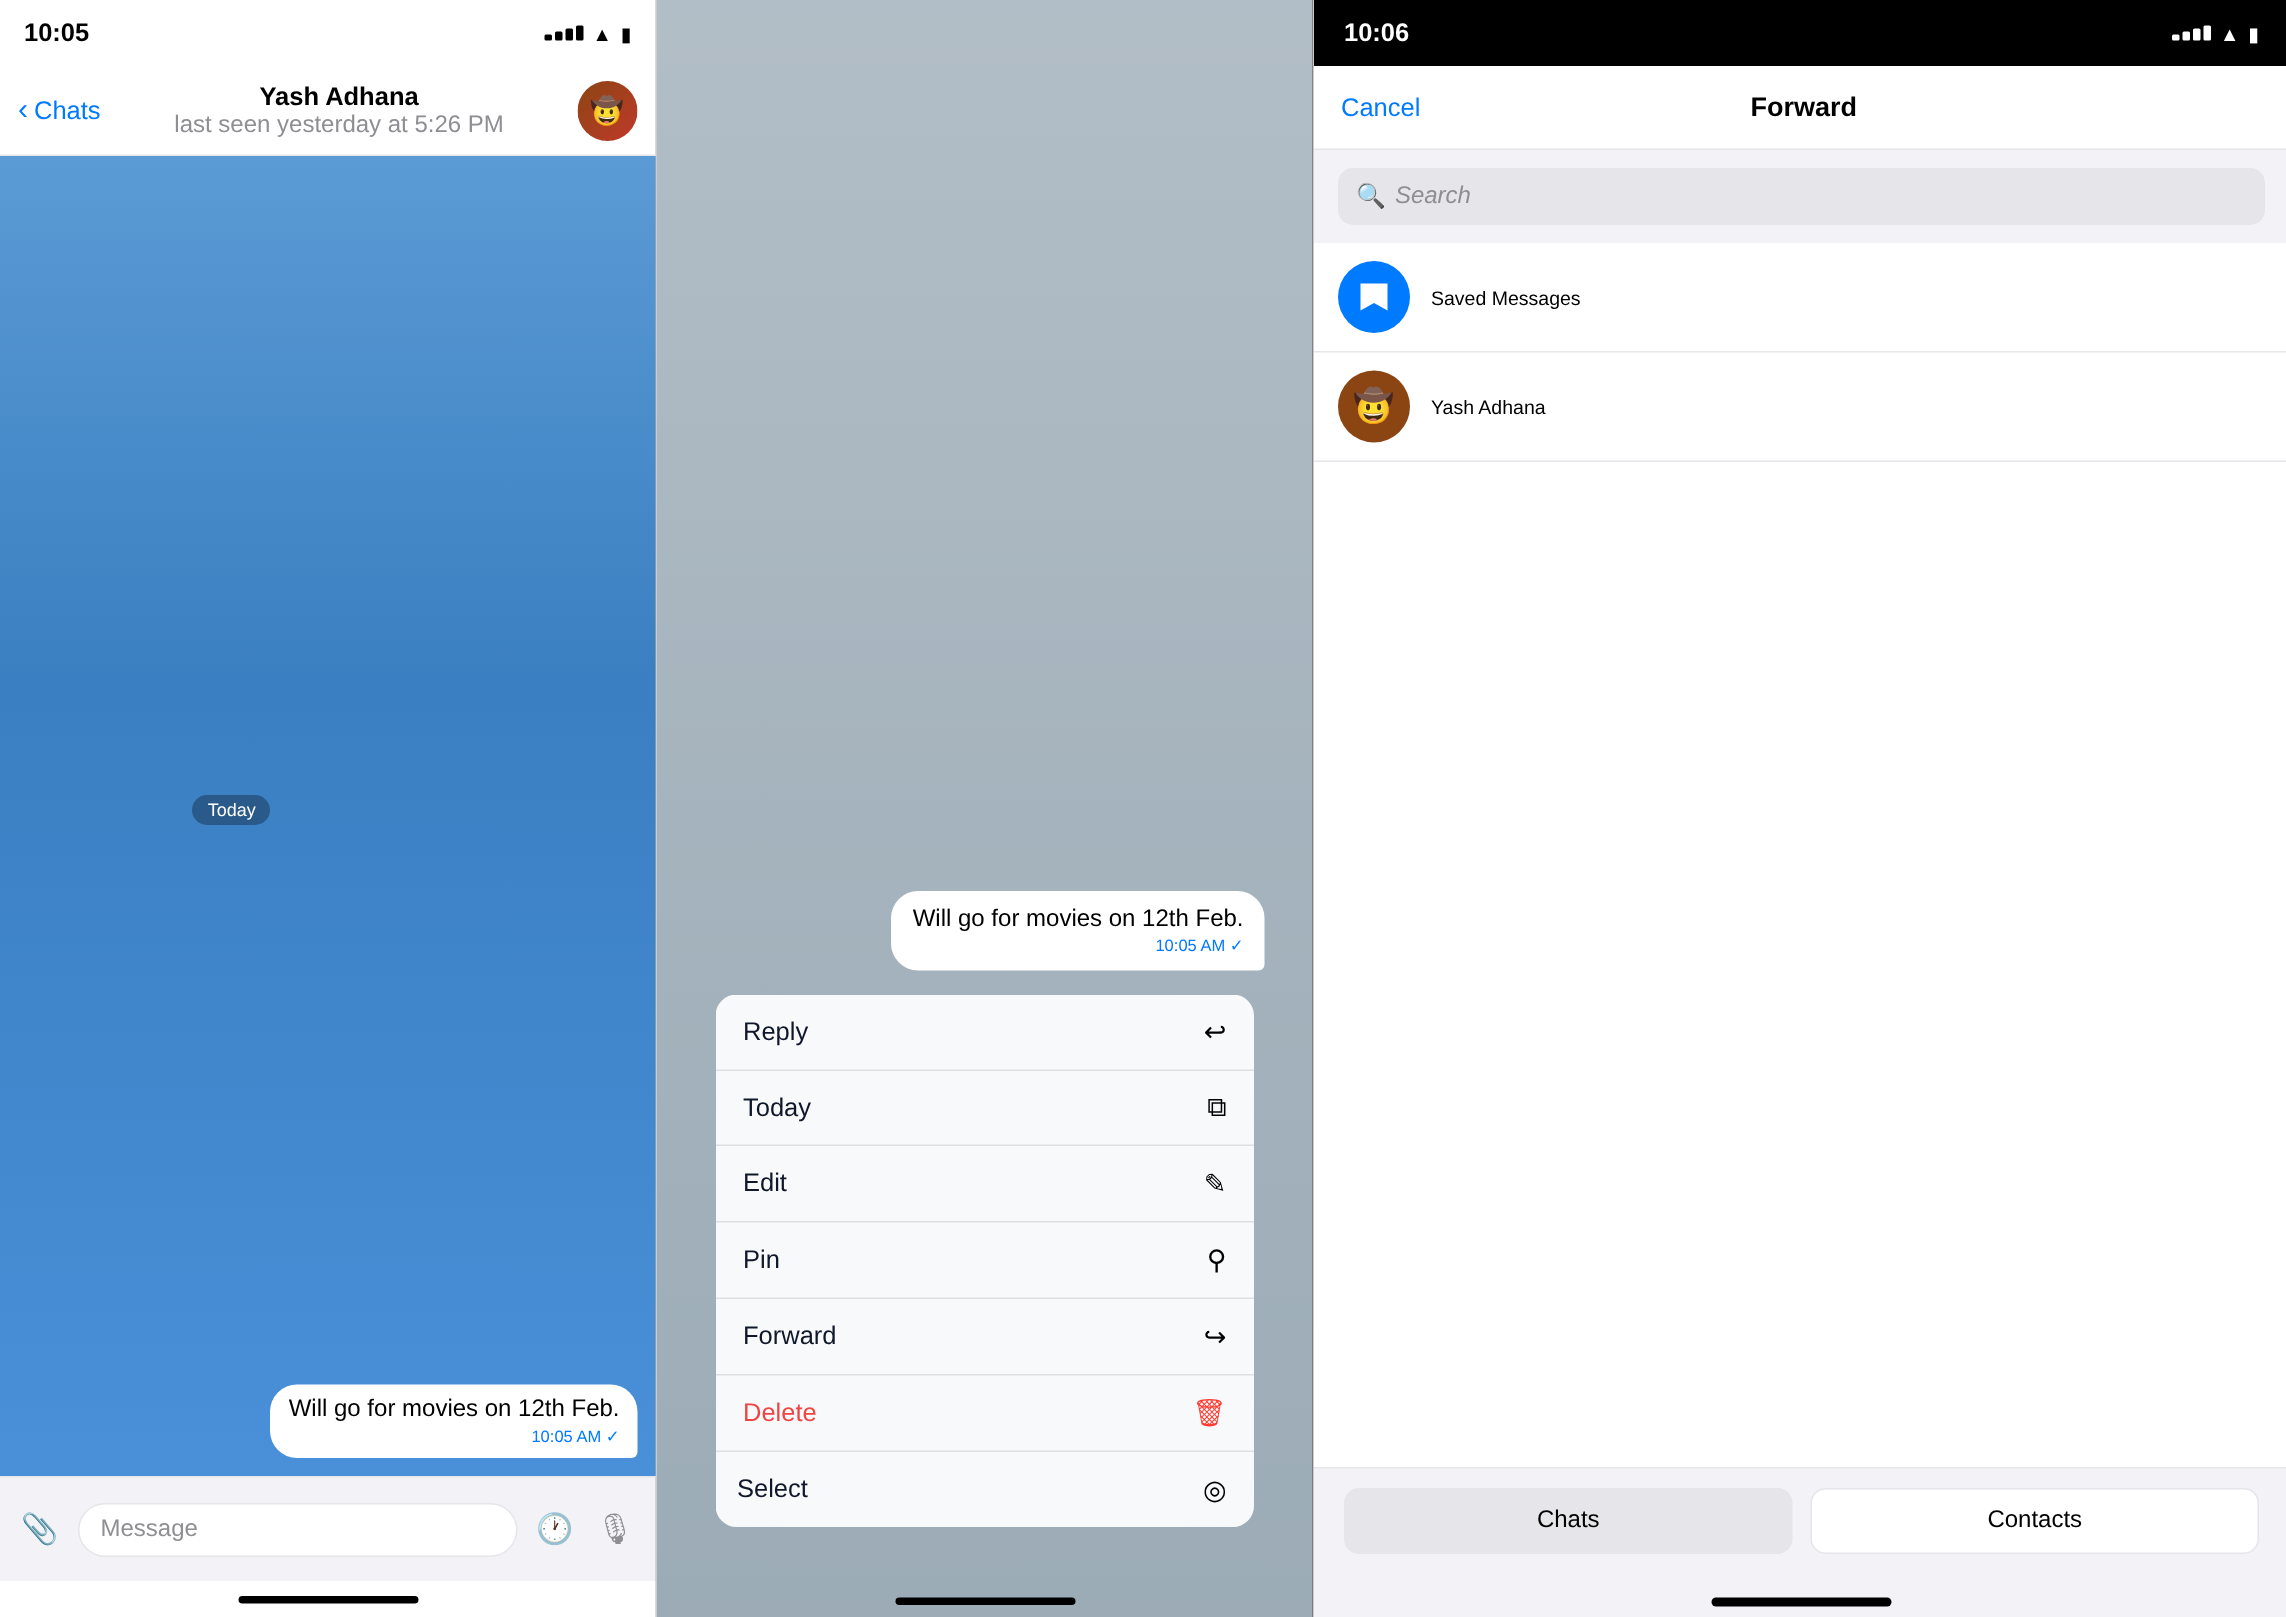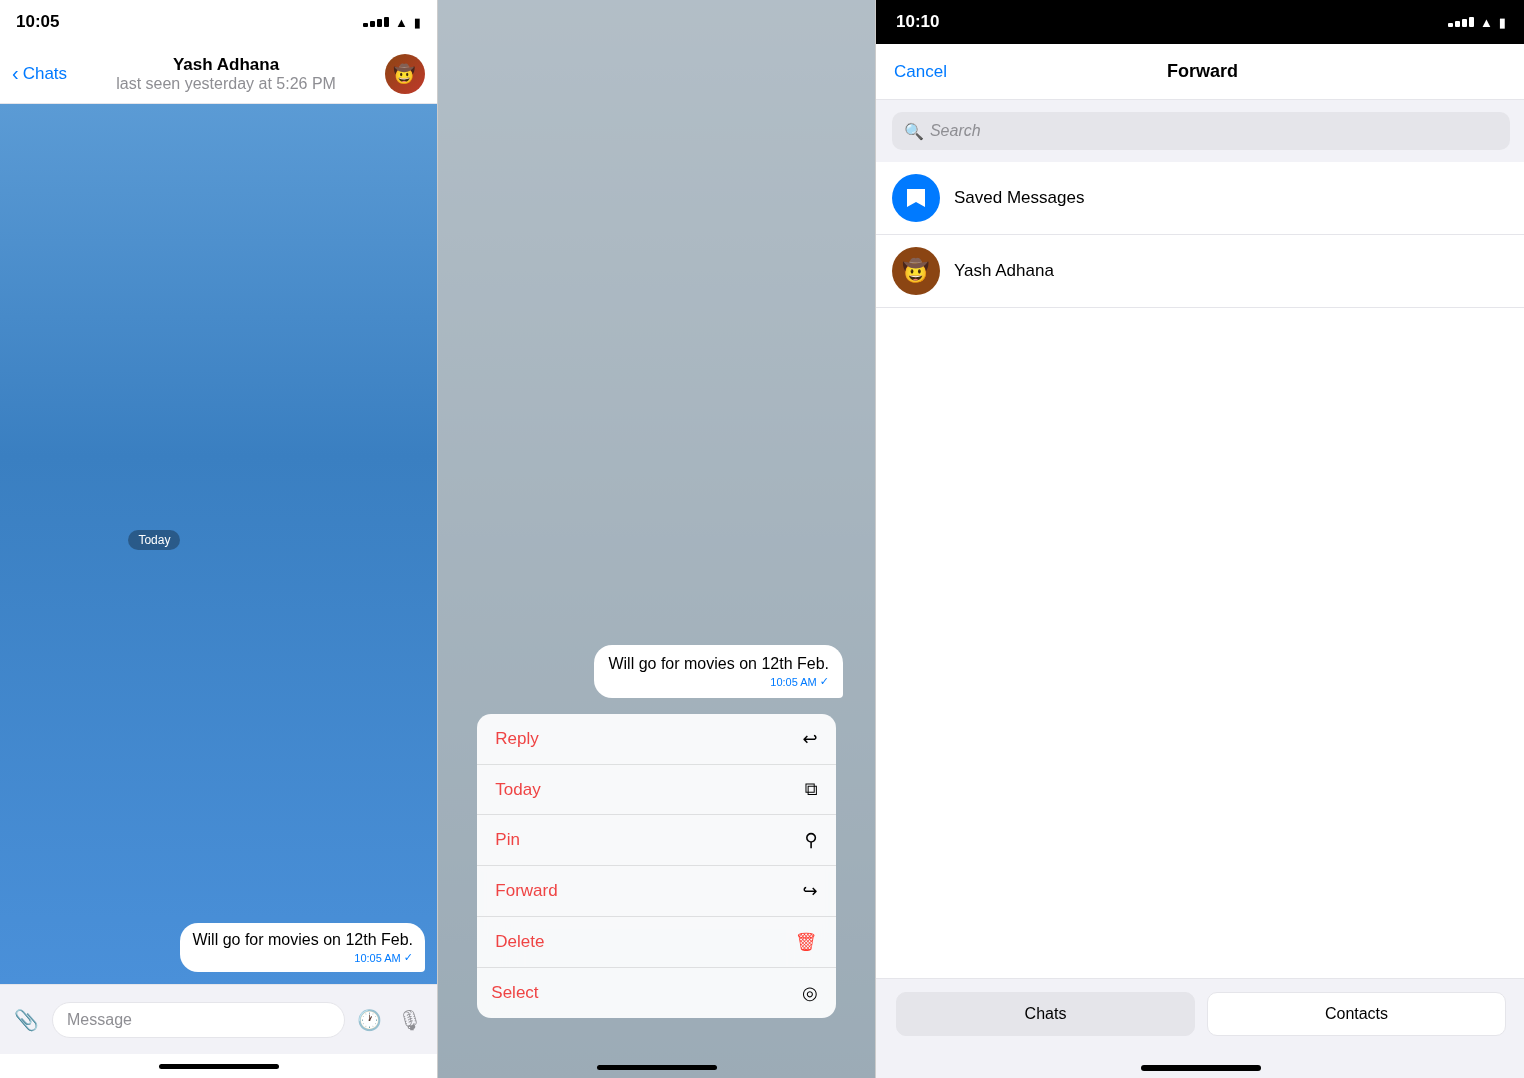--- a/index.html
+++ b/index.html
@@ -263,21 +263,21 @@
       padding: 14px 18px;
       border-bottom: 1px solid rgba(0,0,0,0.1);
       cursor: pointer;
     }
     .context-menu-item:last-child {
       border-bottom: none;
       padding-left: 14px;
     }
     .context-menu-label {
       font-size: 17px;
-      color: #ef4444;
+      color: #0f172a;
     }
     .context-menu-label.delete {
       color: #ef4444;
     }
     .context-menu-icon {
       font-size: 18px;
       color: #000;
     }
     .context-menu-icon.delete {
       color: #ff3b30;
@@ -379,21 +379,21 @@
       flex-shrink: 0;
     }
     .saved-avatar {
       background: #007aff;
     }
     .yash-avatar {
       background: #8B4513;
       overflow: hidden;
     }
     .contact-name {
-      font-size: 17px;
+      font-size: 13px;
       color: #000;
     }
     .forward-bottom-tabs {
       height: 80px;
       background: #f2f2f7;
       border-top: 1px solid #e5e5ea;
       display: flex;
       align-items: center;
       padding: 10px 20px 20px;
       gap: 12px;
@@ -515,20 +515,24 @@
     <div class="context-menu">
       <div class="context-menu-item">
         <span class="context-menu-label">Reply</span>
         <span class="context-menu-icon">↩</span>
       </div>
       <div class="context-menu-item">
         <span class="context-menu-label">Today</span>
         <span class="context-menu-icon">⧉</span>
       </div>
       <div class="context-menu-item">
+        <span class="context-menu-label">Edit</span>
+        <span class="context-menu-icon">✎</span>
+      </div>
+      <div class="context-menu-item">
         <span class="context-menu-label">Pin</span>
         <span class="context-menu-icon">⚲</span>
       </div>
       <div class="context-menu-item">
         <span class="context-menu-label">Forward</span>
         <span class="context-menu-icon">↪</span>
       </div>
       <div class="context-menu-item">
         <span class="context-menu-label delete">Delete</span>
         <span class="context-menu-icon delete">🗑</span>
@@ -543,21 +547,21 @@
   <div class="context-home-indicator">
     <div class="home-bar"></div>
   </div>
 </div>
 
 <div class="panel-divider"></div>
 
 <div class="panel-forward">
 
   <div class="forward-status-bar">
-    <span class="forward-time">10:10</span>
+    <span class="forward-time">10:06</span>
     <div class="forward-status-icons">
       <div class="signal-dots">
         <div class="signal-dot" style="height:4px;background:#fff;"></div>
         <div class="signal-dot" style="height:6px;background:#fff;"></div>
         <div class="signal-dot" style="height:8px;background:#fff;"></div>
         <div class="signal-dot" style="height:10px;background:#fff;"></div>
       </div>
       <span style="color:#fff;font-size:13px;">▲</span>
       <span style="color:#fff;font-size:13px;">▮</span>
     </div>

